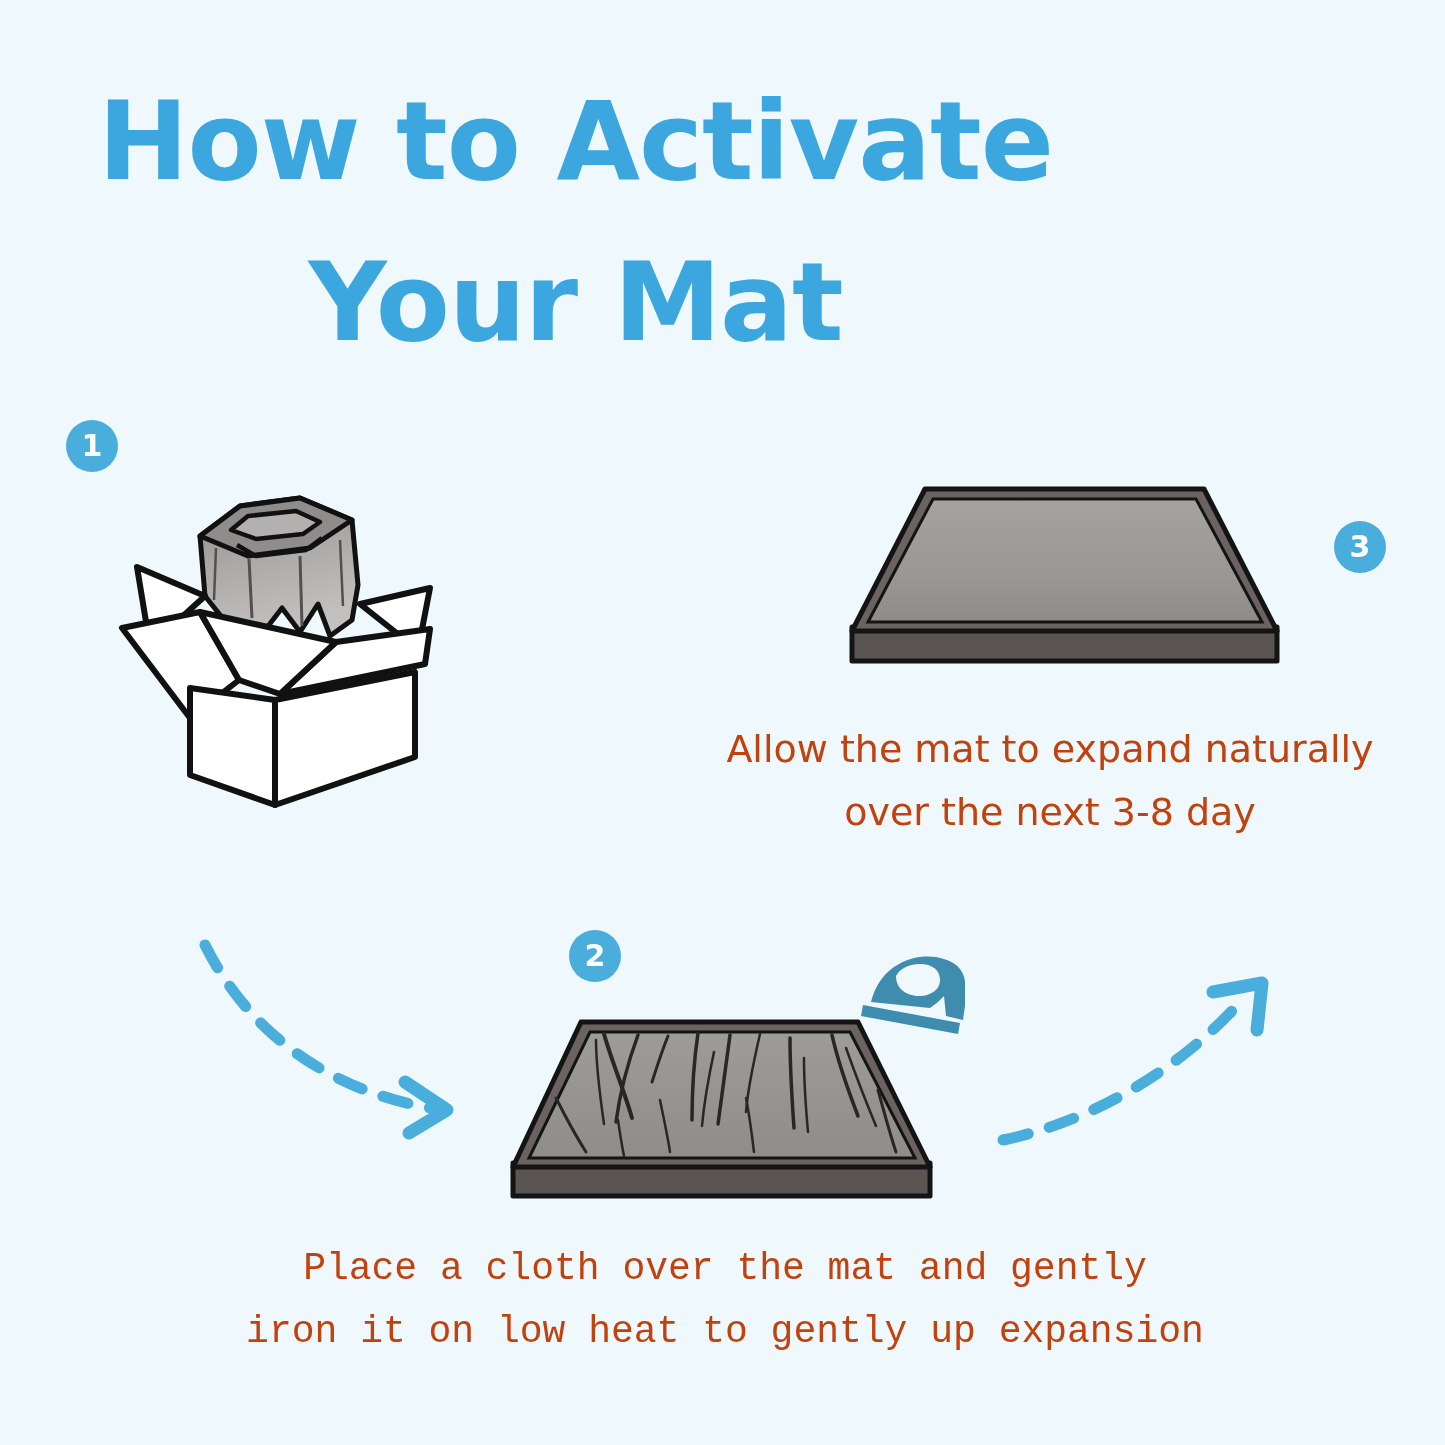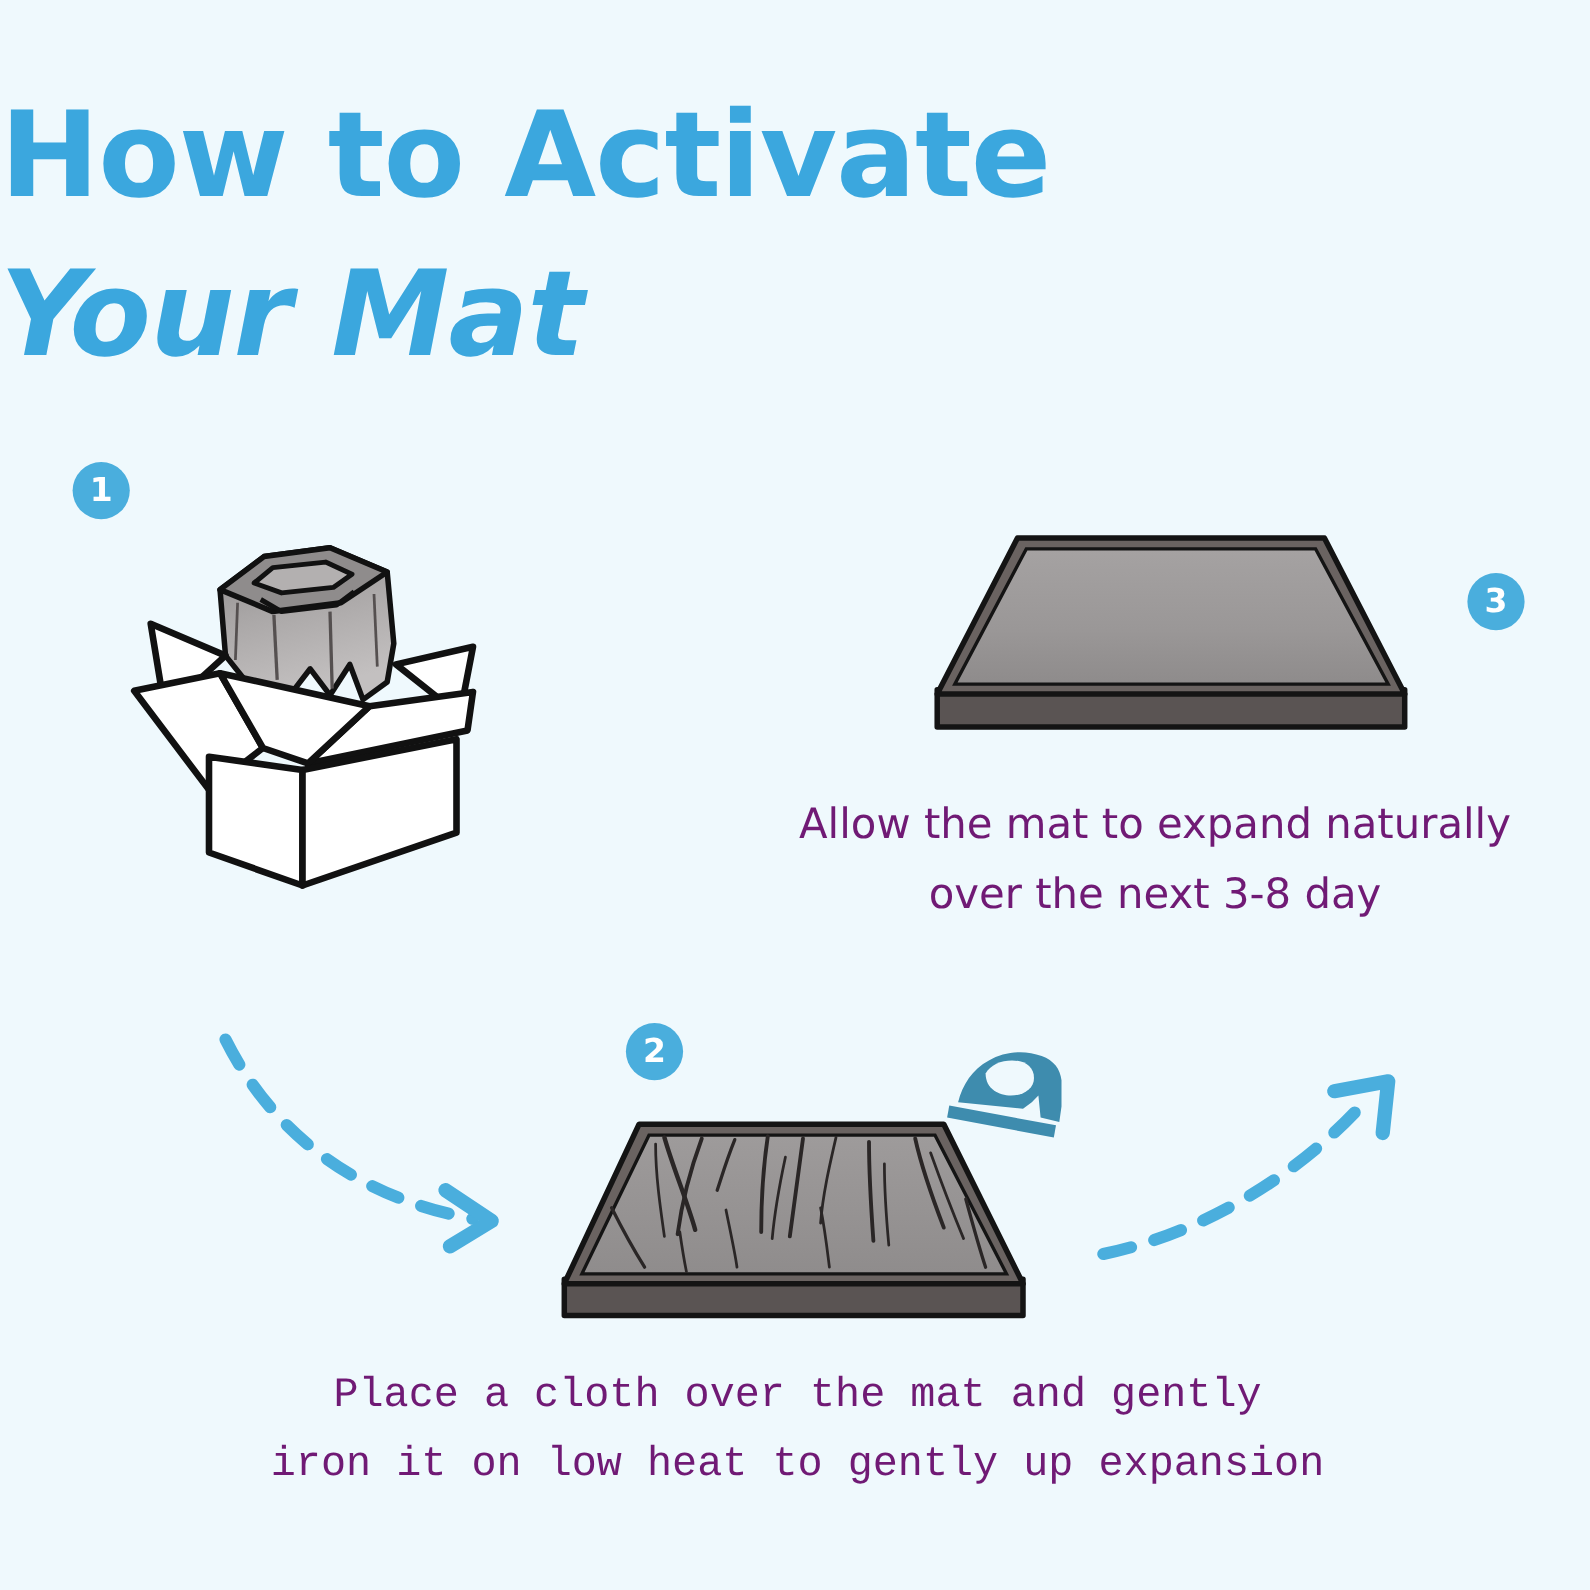--- a/index.html
+++ b/index.html
@@ -20,35 +20,34 @@
     height: 1445px;
     background: #eff9fd;
   }
 
   
   .title-block {
     position: absolute;
     left: 0;
     top: 82px;
     width: 1151px;
-    text-align: left;
+    text-align: center;
     line-height: 1.12;
   }
   .title-line {
     display: block;
     font-family: "DejaVu Sans", sans-serif;
     font-weight: bold;
     font-size: 108px;
     letter-spacing: -1px;
     color: #3ba7de;
     white-space: nowrap;
   }
   .title-line.l2 {
-    margin-top: 24px;
-    font-style: italic;
+    margin-top: 40px;
   }
 
   
   .badge {
     position: absolute;
     width: 52px;
     height: 52px;
     border-radius: 50%;
     background: #4aaedd;
     color: #ffffff;
@@ -61,21 +60,21 @@
   }
   #badge-1 { left: 66px;   top: 420px; }
   #badge-2 { left: 569px;  top: 930px; }
   #badge-3 { left: 1334px; top: 521px; }
 
   
   .caption {
     position: absolute;
     font-family: "DejaVu Sans", sans-serif;
     font-weight: normal;
-    color: #701a75;
+    color: #c2410c;
     text-align: center;
     line-height: 1.65;
   }
   #caption-1 {
     left: 40px;
     top: 848px;
     width: 480px;
     font-size: 38px;
   }
   #caption-3 {

